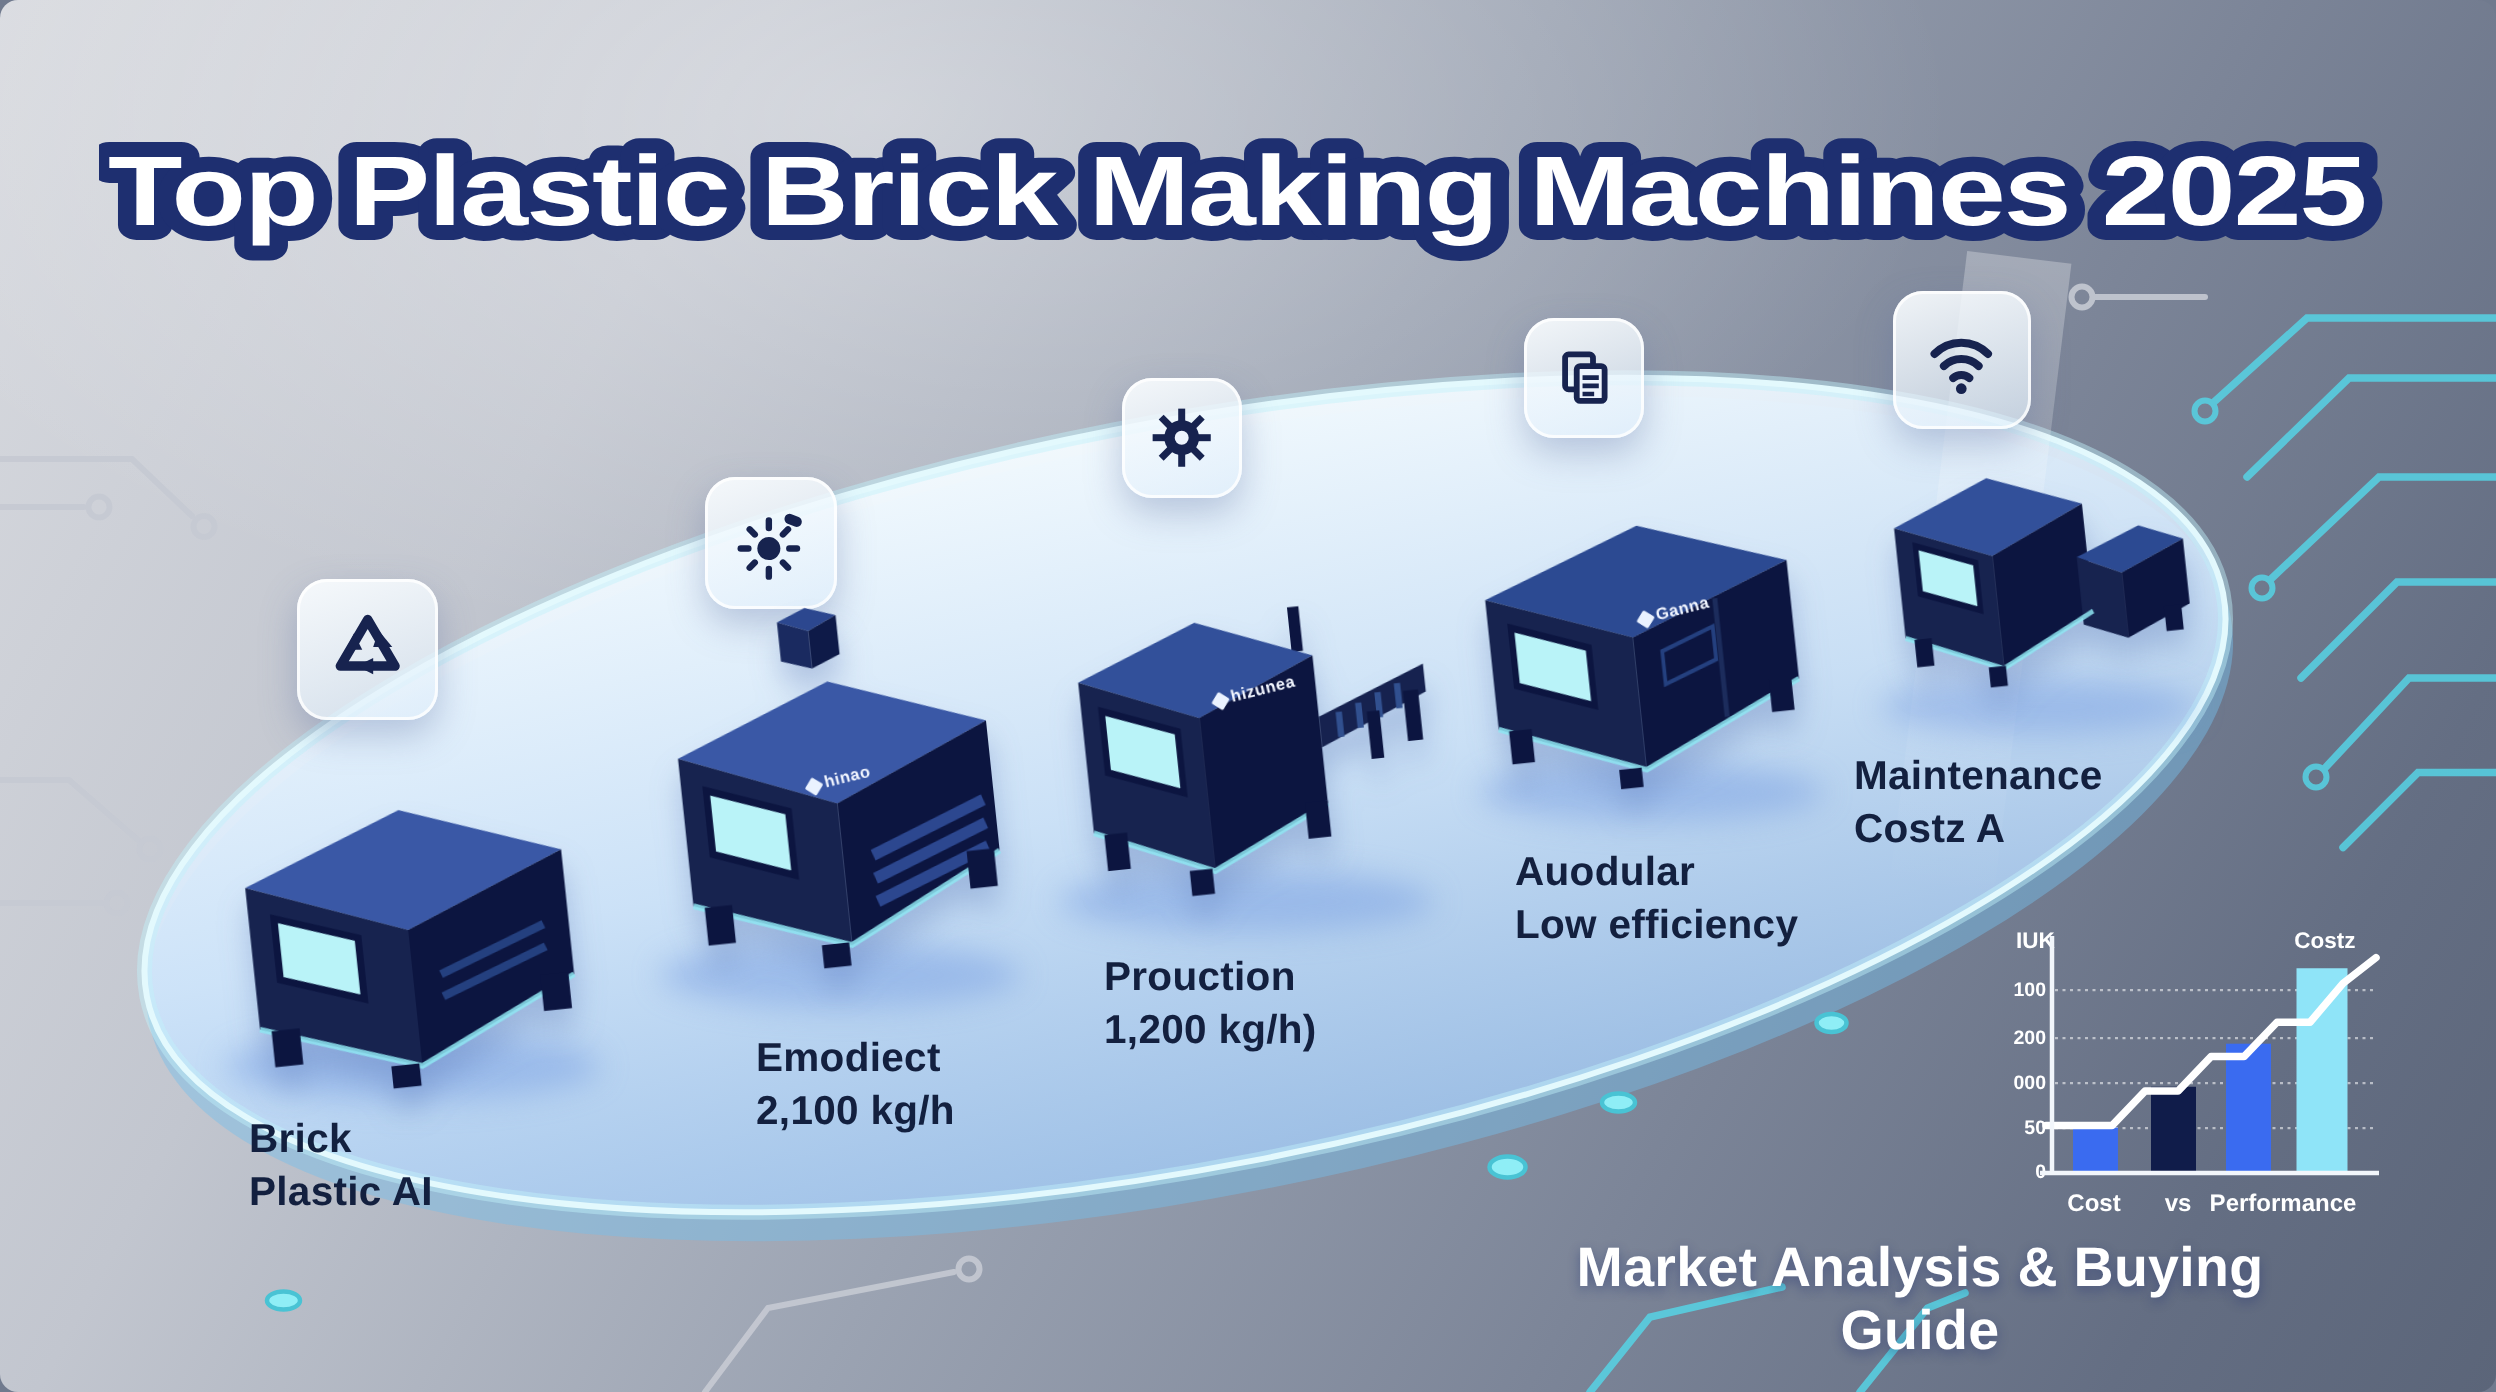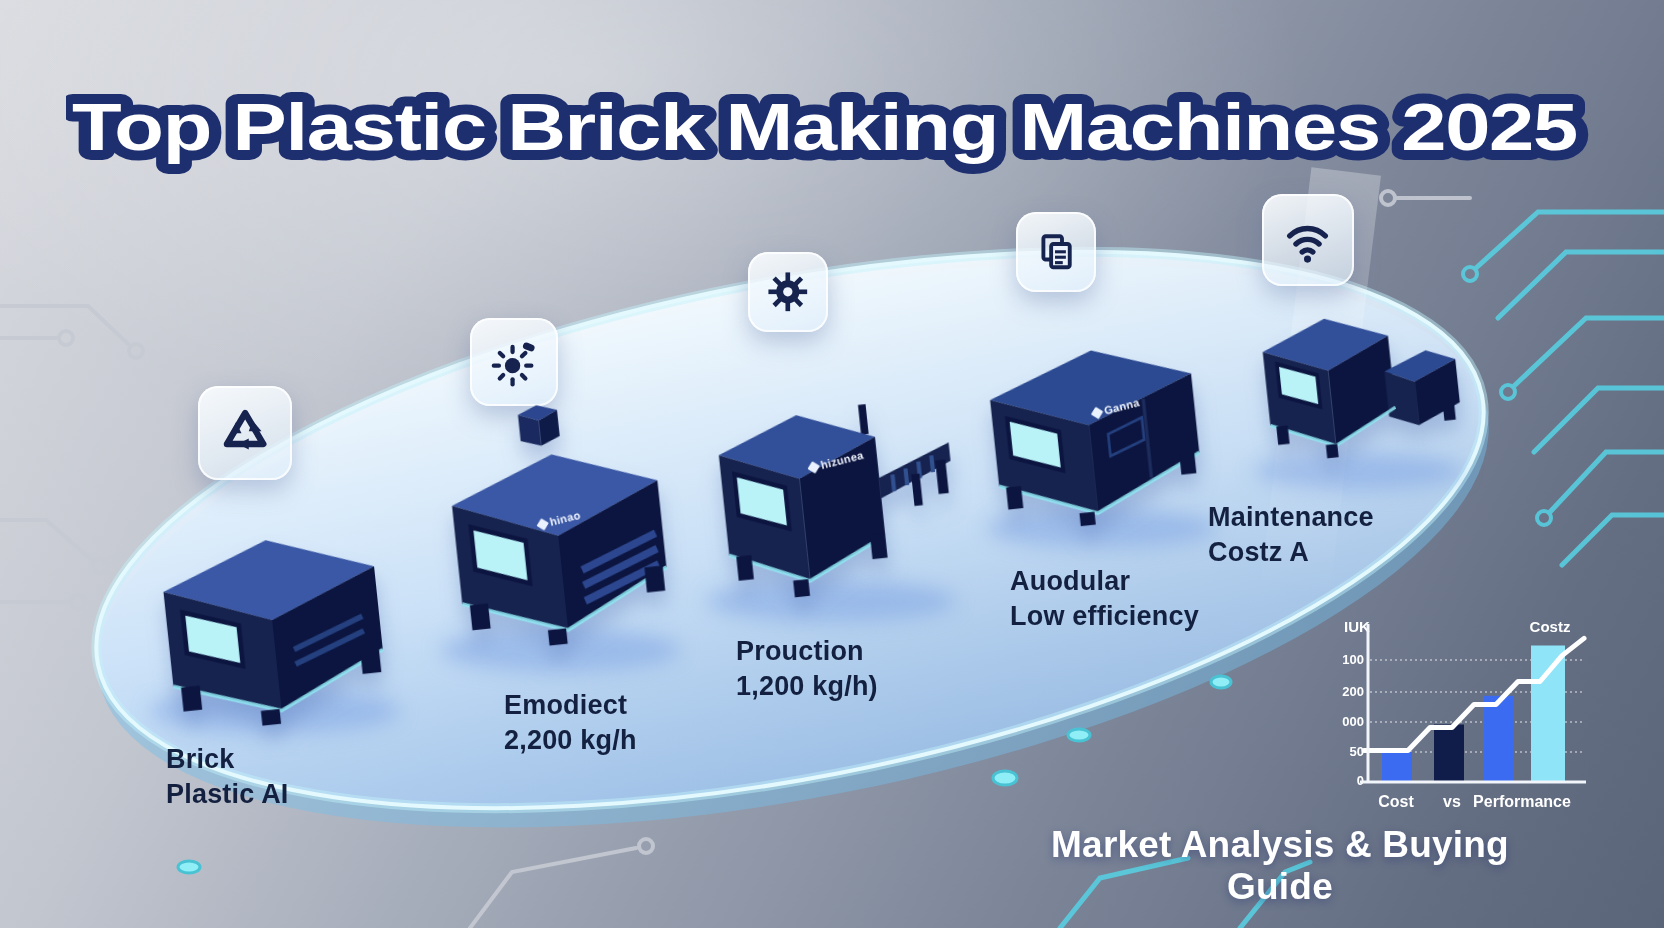--- a/index.html
+++ b/index.html
@@ -2,20 +2,21 @@
 <html><head>
 <meta charset="utf-8">
 <style>
   html,body{margin:0;padding:0;background:#707a8e;}
   .stage{
     position:relative;width:1664px;height:928px;overflow:hidden;
     font-family:"Liberation Sans",sans-serif;
     background:
       radial-gradient(1200px 600px at 35% 8%, rgba(255,255,255,.35), rgba(255,255,255,0) 60%),
       linear-gradient(118deg,#d9dbe0 0%,#c2c6cf 24%,#9ba3b2 48%,#7c8598 70%,#646e83 88%,#5b6579 100%);
+    border-radius: 12px;
   }
   svg{display:block}
   .bg{position:absolute;left:0;top:0;}
   .beam{position:absolute;width:70px;height:430px;left:1285px;top:170px;
     background:linear-gradient(180deg,rgba(255,255,255,.28),rgba(255,255,255,0));
     transform:rotate(7deg);pointer-events:none;}
   
   .title-wrap{position:absolute;left:66px;top:58px;width:1560px;height:130px;}
   
   .chip{position:absolute;border-radius:20px;
@@ -47,21 +48,21 @@
   .brand .dmark{width:9px;height:9px;background:#eaf2ff;transform:rotate(45deg);border-radius:1px;}
   .b2{left:540px;top:516px;}
   .b3{left:812px;top:458px;}
   .b4{left:1092px;top:406px;}
   
   .mlabel{position:absolute;color:#13203f;font-weight:700;font-size:27px;line-height:35px;letter-spacing:.2px;}
   .l1{left:166px;top:742px;}
   .l2{left:456px;top:688px;margin-left:48px;}
   .l3{left:736px;top:634px;}
   .l4{left:1010px;top:564px;}
-  .l5{left:1208px;top:500px;}
+  .l5{left:1236px;top:500px;}
   
   .minichart{position:absolute;left:1334px;top:612px;width:262px;height:212px;}
   
   .tagline{position:absolute;left:1012px;top:824px;width:536px;text-align:center;
     color:#ffffff;font-weight:700;font-size:37px;letter-spacing:.2px;
     text-shadow:0 3px 8px rgba(30,47,112,.45);}
 </style>
 </head>
 <body>
 
@@ -290,21 +291,21 @@
       <rect x="262" y="142" width="16" height="20" fill="#0c1540"></rect>
     </svg>
   </div>
 
   <div class="mlabel l1">
     <div>Brick</div>
     <div>Plastic AI</div>
   </div>
   <div class="mlabel l2">
     <div>Emodiect</div>
-    <div>2,200 kg/h</div>
+    <div>2,100 kg/h</div>
   </div>
   <div class="mlabel l3">
     <div>Prouction</div>
     <div>1,200 kg/h)</div>
   </div>
   <div class="mlabel l4">
     <div>Auodular</div>
     <div>Low efficiency</div>
   </div>
   <div class="mlabel l5">

